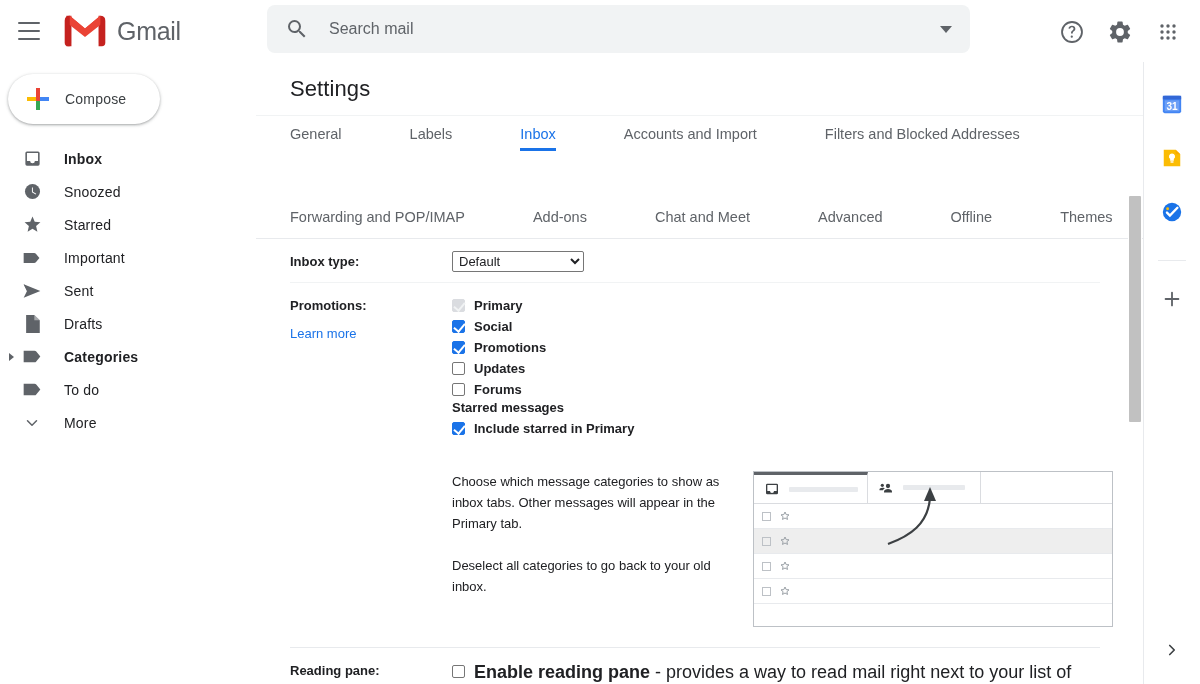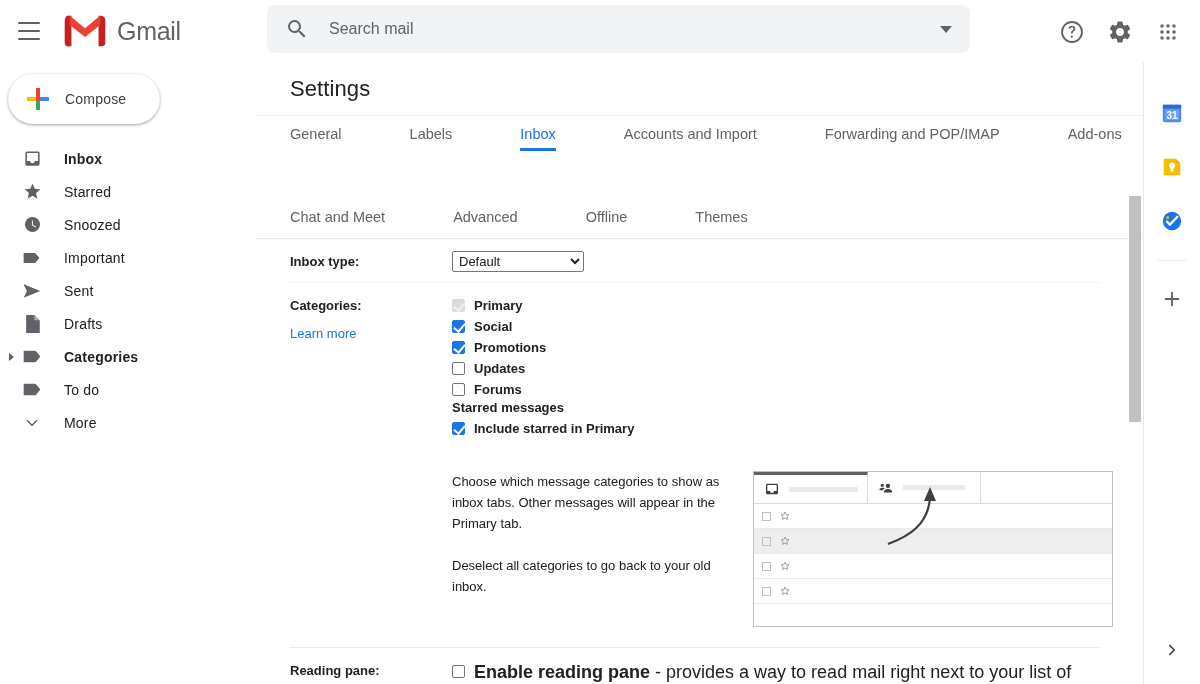--- a/index.html
+++ b/index.html
@@ -223,21 +223,21 @@
   }
 
   
   .rightpanel {
     position: absolute; left: 1143px; top: 62px; width: 57px; height: 622px;
     background: #fff; border-left: 1px solid #e8eaed;
     display: flex; flex-direction: column; align-items: center;
     padding-top: 22px;
   }
   .sp-icon {
-    width: 40px; height: 40px; display: flex; align-items: flex-end;
+    width: 40px; height: 40px; display: flex; align-items: center;
     justify-content: center; border-radius: 50%; cursor: pointer;
     margin-bottom: 14px;
   }
   .sp-div { width: 28px; border-top: 1px solid #e8eaed; margin: 14px 0 18px 0; }
   .sp-plus {
     width: 40px; height: 40px; display: flex; align-items: center;
     justify-content: center; cursor: pointer;
   }
   .sp-chevron {
     position: absolute; bottom: 14px; left: 8px;
@@ -328,34 +328,34 @@
           <svg width="19" height="19" viewBox="0 0 24 24">
               <path fill="#5f6368" d="M19 3H5a2 2 0 00-2 2v14a2 2 0 002 2h14a2 2 0 002-2V5a2 2 0 00-2-2zm0 12h-4a3 3 0 01-6 0H5V5h14v10z"></path>
             </svg>
         </span>
         <span class="nlabel">Inbox</span>
       </div>
 
       <div class="navitem">
         <span class="nicon">
           <svg width="19" height="19" viewBox="0 0 24 24">
-              <path fill="#5f6368" d="M12 17.27L18.18 21l-1.64-7.03L22 9.24l-7.19-.61L12 2 9.19 8.63 2 9.24l5.46 4.73L5.82 21z"></path>
-            </svg>
-        </span>
-        <span class="nlabel">Starred</span>
-      </div>
-
-      <div class="navitem">
-        <span class="nicon">
-          <svg width="19" height="19" viewBox="0 0 24 24">
               <circle cx="12" cy="12" r="9.5" fill="#5f6368"></circle>
               <path d="M12.5 7h-1.2v6l4.7 2.8.7-1.1-4.2-2.5z" fill="#fff"></path>
             </svg>
         </span>
         <span class="nlabel">Snoozed</span>
+      </div>
+
+      <div class="navitem">
+        <span class="nicon">
+          <svg width="19" height="19" viewBox="0 0 24 24">
+              <path fill="#5f6368" d="M12 17.27L18.18 21l-1.64-7.03L22 9.24l-7.19-.61L12 2 9.19 8.63 2 9.24l5.46 4.73L5.82 21z"></path>
+            </svg>
+        </span>
+        <span class="nlabel">Starred</span>
       </div>
 
       <div class="navitem">
         <span class="nicon">
           <svg width="20" height="16" viewBox="0 0 24 18">
               <path fill="#5f6368" d="M2 3h12.5c1 0 1.8.4 2.4 1.2l4 4.8-4 4.8c-.6.8-1.4 1.2-2.4 1.2H2z"></path>
             </svg>
         </span>
         <span class="nlabel">Important</span>
       </div>
@@ -414,20 +414,21 @@
 
   <div class="main">
     <div class="settings-title">Settings</div>
     <div class="title-rule"></div>
 
     <div class="tabrow">
       <div class="tab">General</div>
       <div class="tab">Labels</div>
       <div class="tab active">Inbox</div>
       <div class="tab">Accounts and Import</div>
+      <div class="tab">Filters and Blocked Addresses</div>
       <div class="tab">Forwarding and POP/IMAP</div>
       <div class="tab">Add-ons</div>
       <div class="tab">Chat and Meet</div>
       <div class="tab">Advanced</div>
       <div class="tab">Offline</div>
       <div class="tab">Themes</div>
     </div>
     <div class="tabs-rule"></div>
 
     <div class="form">
@@ -443,21 +444,21 @@
             <option>Priority Inbox</option>
             <option>Multiple Inboxes</option>
           </select>
         </div>
       </div>
 
       <div class="hr"></div>
 
       <div class="row">
         <div class="row-label">
-          <span>Categories:</span>
+          <span>Promotions:</span>
           <a class="sublink">Learn more</a>
         </div>
 
         <div class="row-body">
           <div class="cblist">
             <div class="cbline">
               <span class="cb disabled"></span>
               <span class="cblabel">Primary</span>
             </div>
             <div class="cbline">

